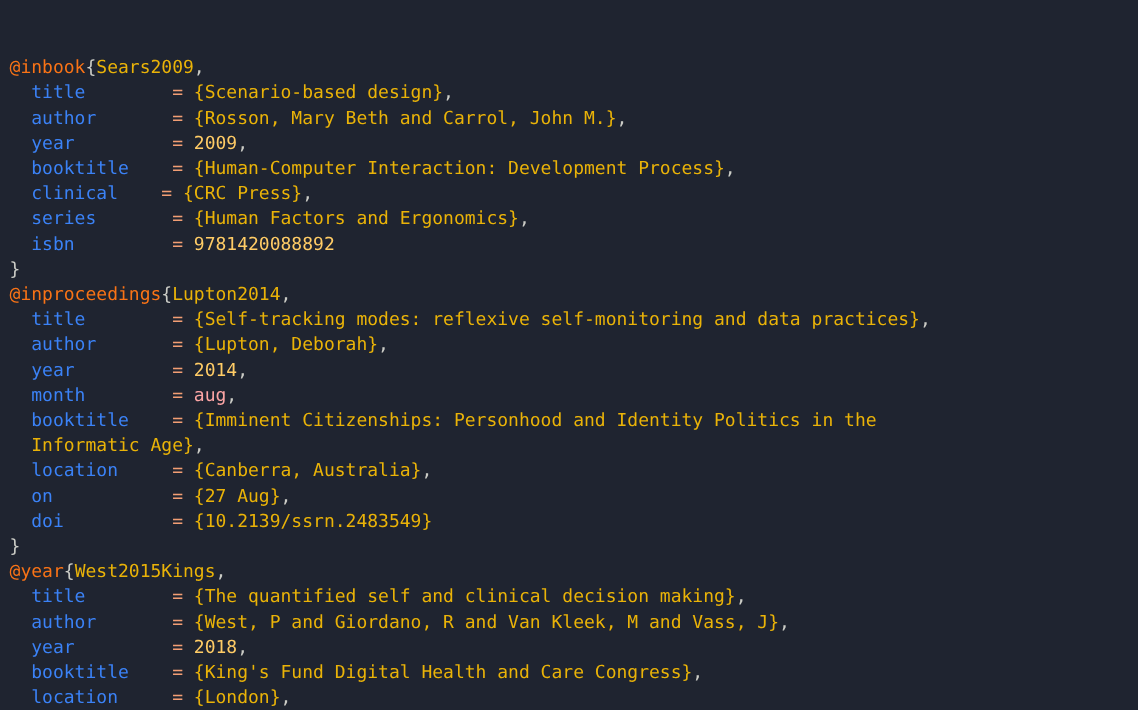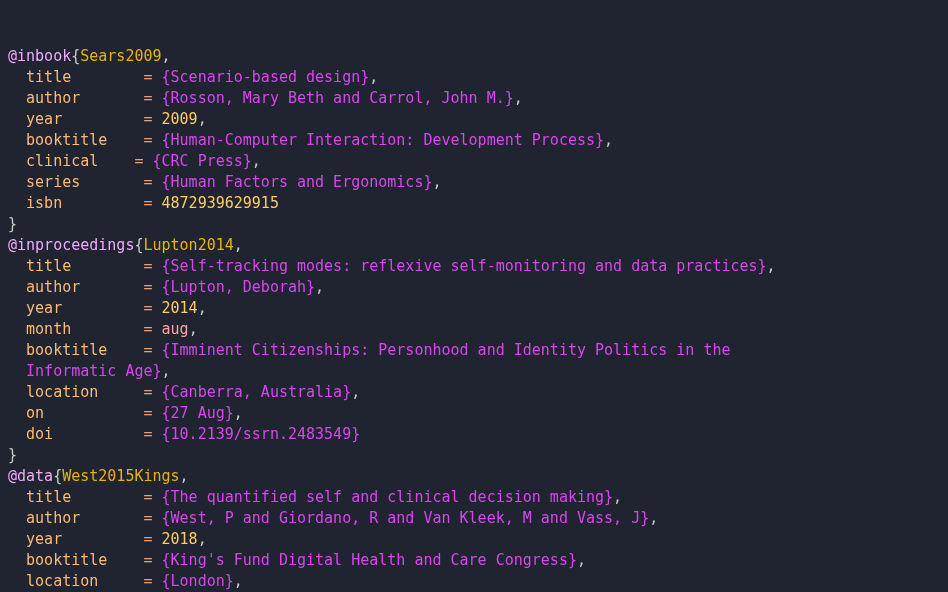--- a/index.html
+++ b/index.html
@@ -5,53 +5,53 @@
   body {
     margin: 0;
     padding: 4px 8px;
     background: #1f2430;
     font-family: "Consolas", "Menlo", "DejaVu Sans Mono", monospace;
     font-size: 15px;
     line-height: 21px;
     color: #cbccc6;
     white-space: pre;
   }
-  .entry-type { color: #f0abfc; text-align: center; }   
+  .entry-type { color: #f97316; text-align: center; }   
   .cite-key   { color: #eab308; }   
   .punct      { color: #cbccc6; }   
   .equals     { color: #f29e74; }   
-  .field-name { color: #fdba74; }   
-  .brace-val  { color: #d946ef; }   
+  .field-name { color: #3b82f6; }   
+  .brace-val  { color: #eab308; }   
   .num        { color: #ffcc66; }   
   .bareword   { color: #fca5a5; }   
 </style>
 </head>
 <body>
 
 <div id="code"><span class="entry-type">@inbook</span><span class="punct">{</span><span class="cite-key">Sears2009</span><span class="punct">,</span>
   <span class="field-name">title       </span> <span class="equals">=</span> <span class="brace-val">{Scenario-based design}</span><span class="punct">,</span>
   <span class="field-name">author      </span> <span class="equals">=</span> <span class="brace-val">{Rosson, Mary Beth and Carrol, John M.}</span><span class="punct">,</span>
   <span class="field-name">year        </span> <span class="equals">=</span> <span class="num">2009</span><span class="punct">,</span>
   <span class="field-name">booktitle   </span> <span class="equals">=</span> <span class="brace-val">{Human-Computer Interaction: Development Process}</span><span class="punct">,</span>
   <span class="field-name">clinical   </span> <span class="equals">=</span> <span class="brace-val">{CRC Press}</span><span class="punct">,</span>
   <span class="field-name">series      </span> <span class="equals">=</span> <span class="brace-val">{Human Factors and Ergonomics}</span><span class="punct">,</span>
-  <span class="field-name">isbn        </span> <span class="equals">=</span> <span class="num">4872939629915</span><span class="punct"></span>
+  <span class="field-name">isbn        </span> <span class="equals">=</span> <span class="num">9781420088892</span><span class="punct"></span>
 <span class="punct">}</span>
 <span class="entry-type">@inproceedings</span><span class="punct">{</span><span class="cite-key">Lupton2014</span><span class="punct">,</span>
   <span class="field-name">title       </span> <span class="equals">=</span> <span class="brace-val">{Self-tracking modes: reflexive self-monitoring and data practices}</span><span class="punct">,</span>
   <span class="field-name">author      </span> <span class="equals">=</span> <span class="brace-val">{Lupton, Deborah}</span><span class="punct">,</span>
   <span class="field-name">year        </span> <span class="equals">=</span> <span class="num">2014</span><span class="punct">,</span>
   <span class="field-name">month       </span> <span class="equals">=</span> <span class="bareword">aug</span><span class="punct">,</span>
   <span class="field-name">booktitle   </span> <span class="equals">=</span> <span class="brace-val">{Imminent Citizenships: Personhood and Identity Politics in the</span>
   <span class="brace-val">Informatic Age}</span><span class="punct">,</span>
   <span class="field-name">location    </span> <span class="equals">=</span> <span class="brace-val">{Canberra, Australia}</span><span class="punct">,</span>
   <span class="field-name">on          </span> <span class="equals">=</span> <span class="brace-val">{27 Aug}</span><span class="punct">,</span>
   <span class="field-name">doi         </span> <span class="equals">=</span> <span class="brace-val">{10.2139/ssrn.2483549}</span><span class="punct"></span>
 <span class="punct">}</span>
-<span class="entry-type">@data</span><span class="punct">{</span><span class="cite-key">West2015Kings</span><span class="punct">,</span>
+<span class="entry-type">@year</span><span class="punct">{</span><span class="cite-key">West2015Kings</span><span class="punct">,</span>
   <span class="field-name">title       </span> <span class="equals">=</span> <span class="brace-val">{The quantified self and clinical decision making}</span><span class="punct">,</span>
   <span class="field-name">author      </span> <span class="equals">=</span> <span class="brace-val">{West, P and Giordano, R and Van Kleek, M and Vass, J}</span><span class="punct">,</span>
   <span class="field-name">year        </span> <span class="equals">=</span> <span class="num">2018</span><span class="punct">,</span>
   <span class="field-name">booktitle   </span> <span class="equals">=</span> <span class="brace-val">{King's Fund Digital Health and Care Congress}</span><span class="punct">,</span>
   <span class="field-name">location    </span> <span class="equals">=</span> <span class="brace-val">{London}</span><span class="punct">,</span>
     <span class="punct"></span>
 
 </div>
 
 

